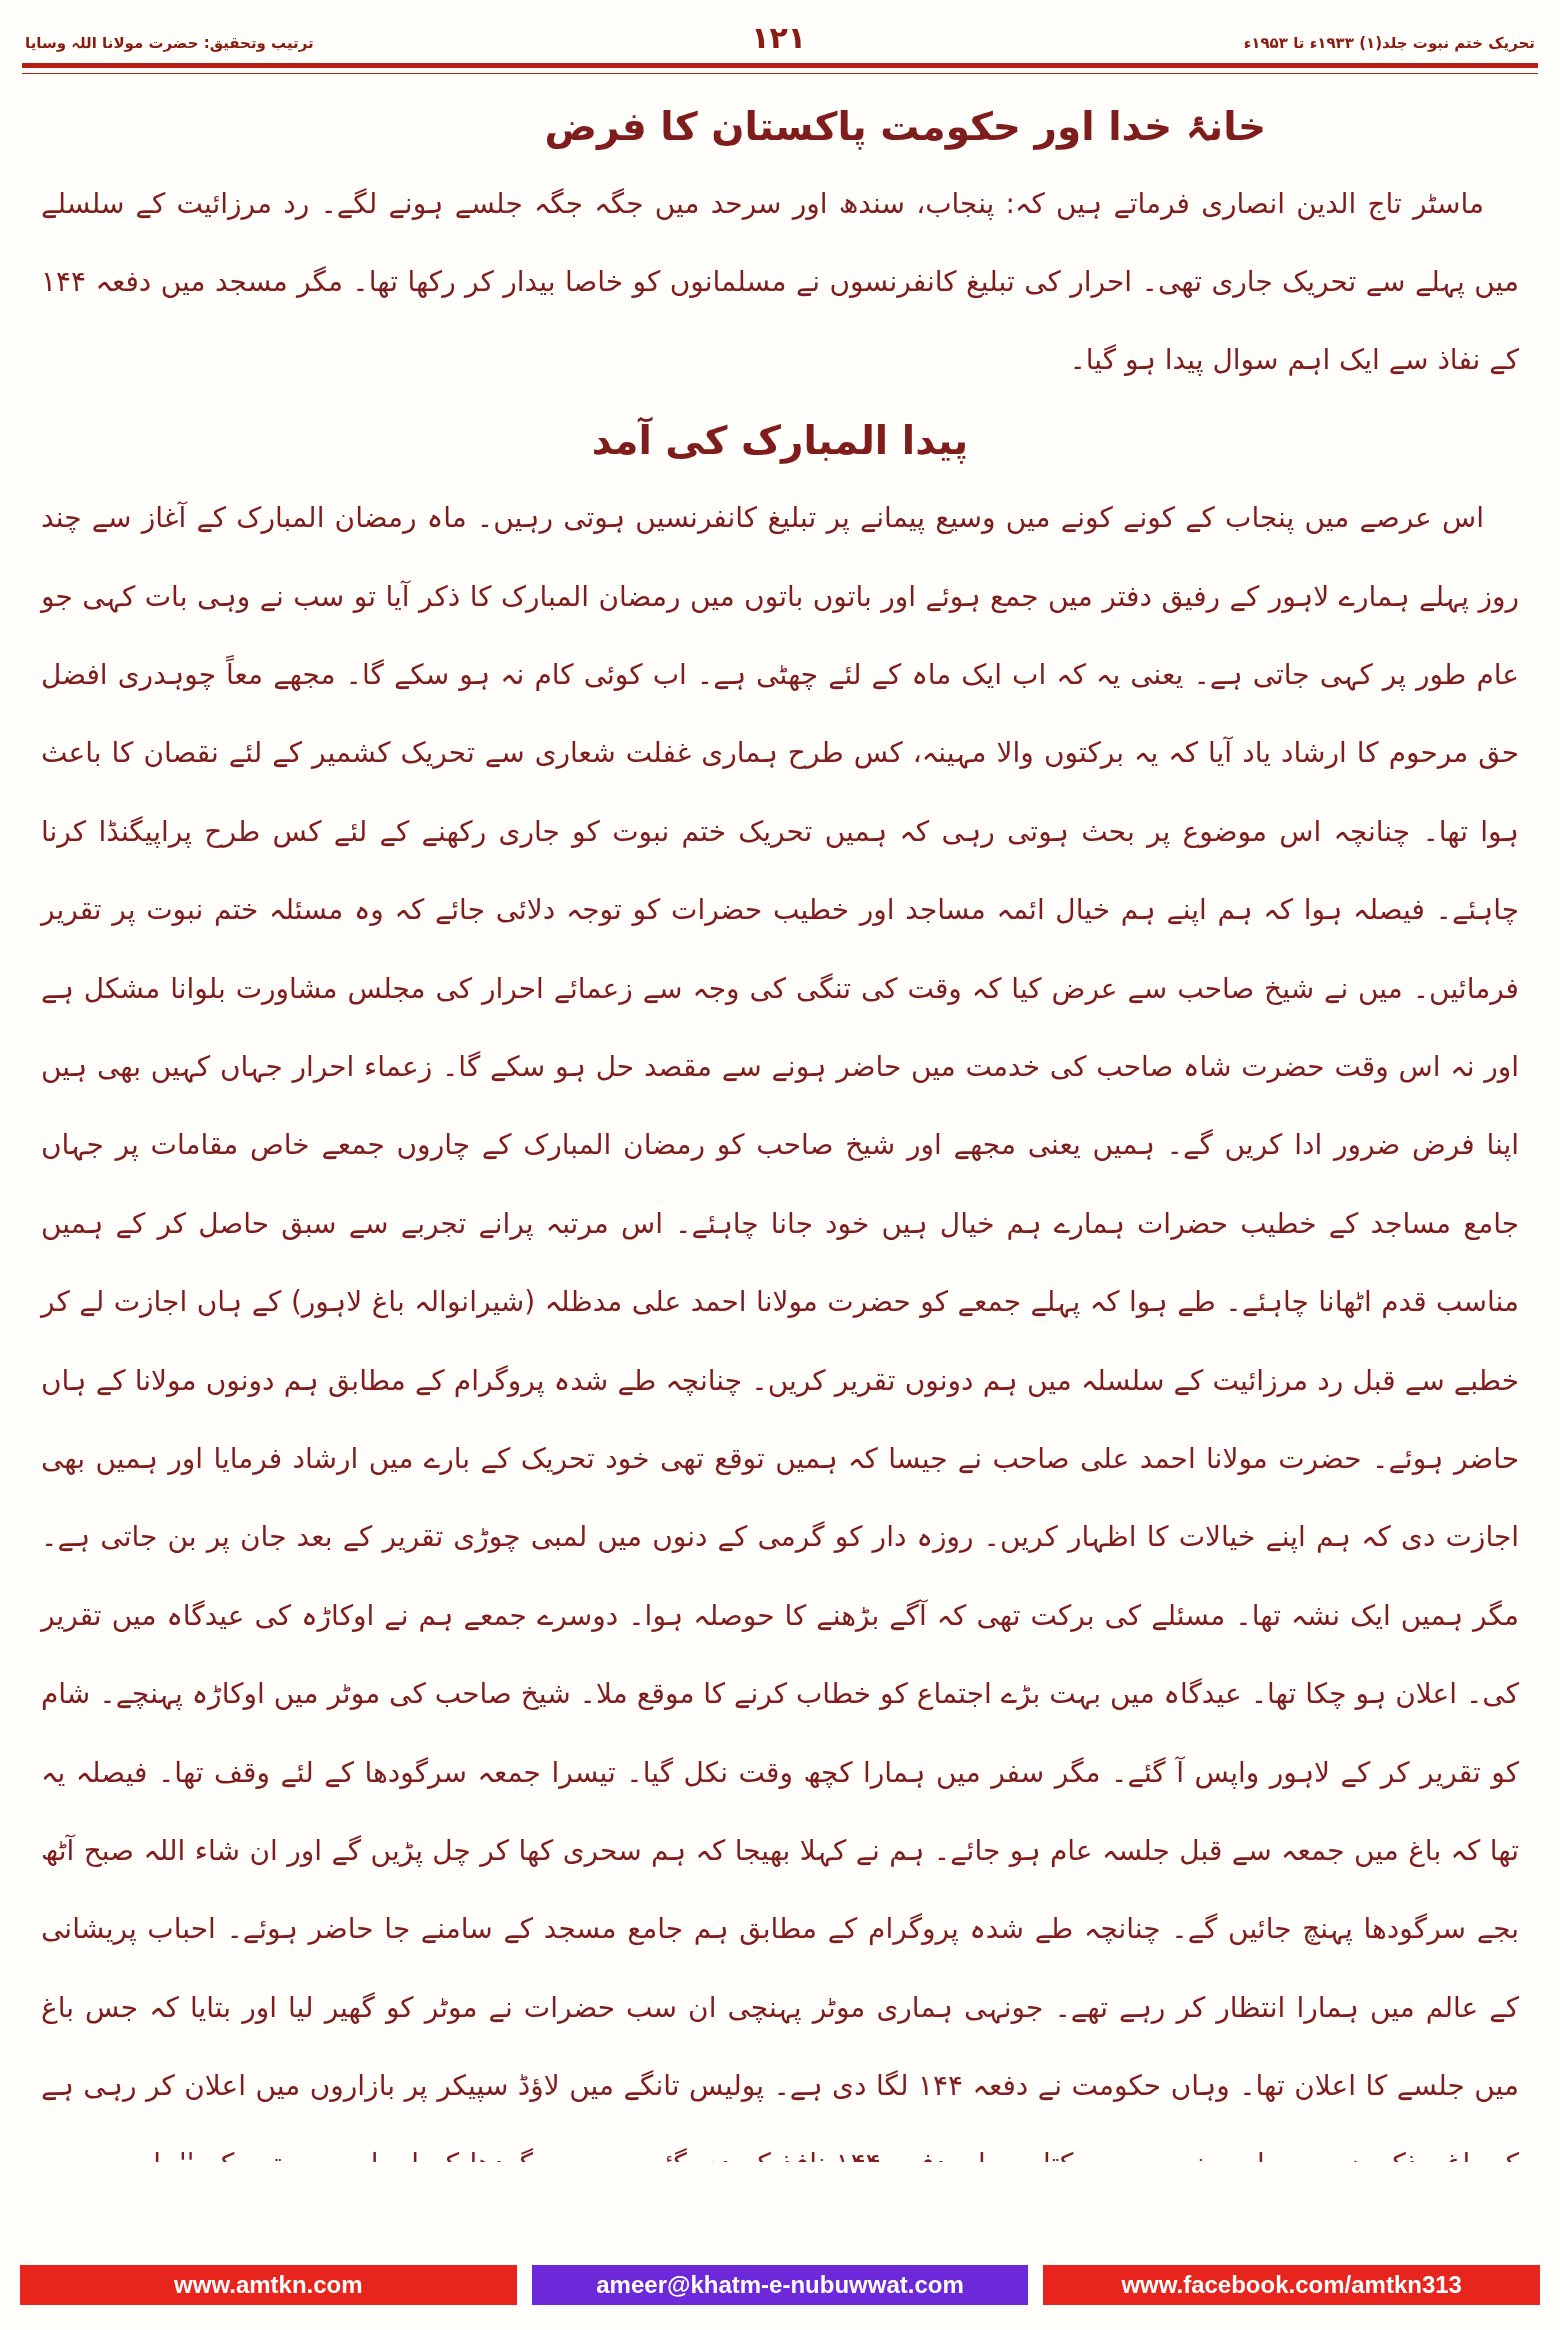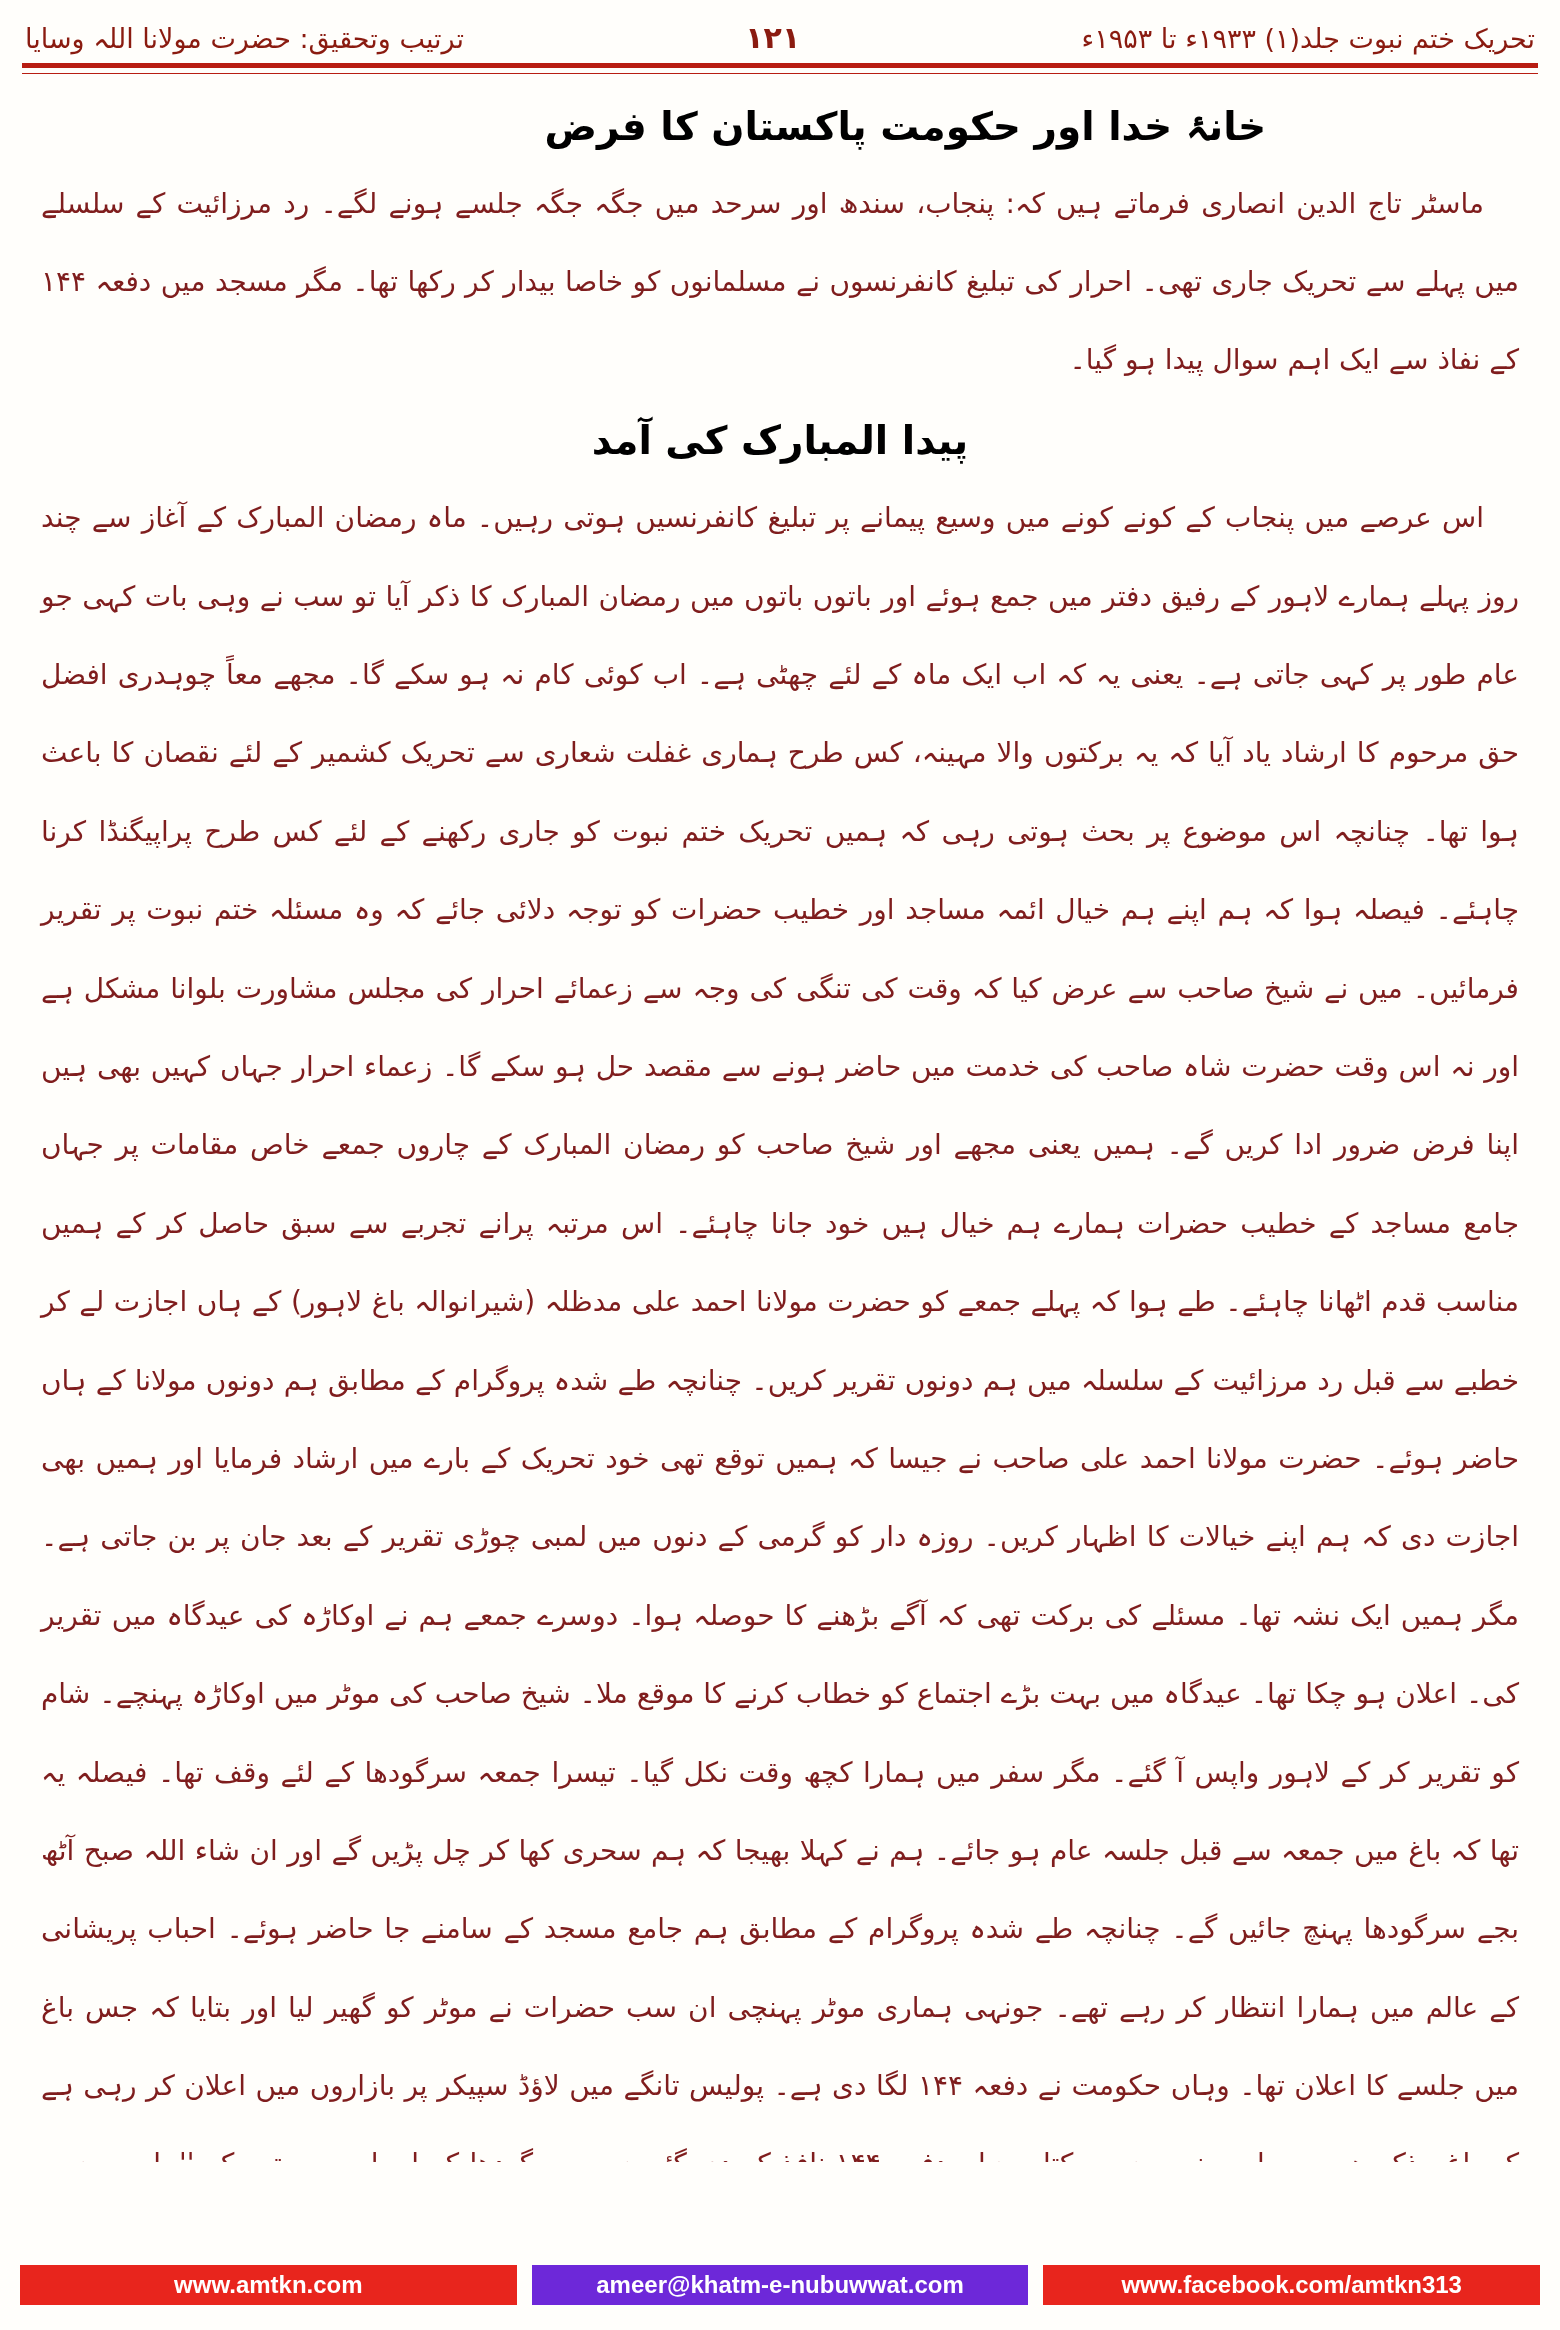--- a/index.html
+++ b/index.html
@@ -15,37 +15,37 @@
     color: #151515;
   }
   
   .page-header {
     display: flex;
     justify-content: space-between;
     align-items: baseline;
     padding: 20px 25px 3.4px 25px;
     color: #8a1b10;
   }
-  .hdr-side { font-size: 27px; font-weight: normal; }
+  .hdr-side { font-size: 15px; font-weight: bold; }
   .hdr-center { font-size: 30px; font-weight: bold; letter-spacing: 1.7px; }
   .header-rule {
     margin: 5px 22px 0 22px;
     height: 4.2px;
     border-top: 5.9px solid #b81d12;
     border-bottom: 1.7px solid #b81d12;
   }
   
   .content {
     padding: 5px 25px 0 25px;
     height: 2083px;
     overflow: hidden;
   }
   .heading {
     font-weight: bold;
-    color: #000000;
+    color: #7f1d1d;
     margin: 0;
   }
   .heading-1 {
     font-size: 39px;
     text-align: right;
     padding-left: 260px;
     padding-right: 269px;
     margin: 25px 0 6.7px 0;
     white-space: nowrap;
   }

